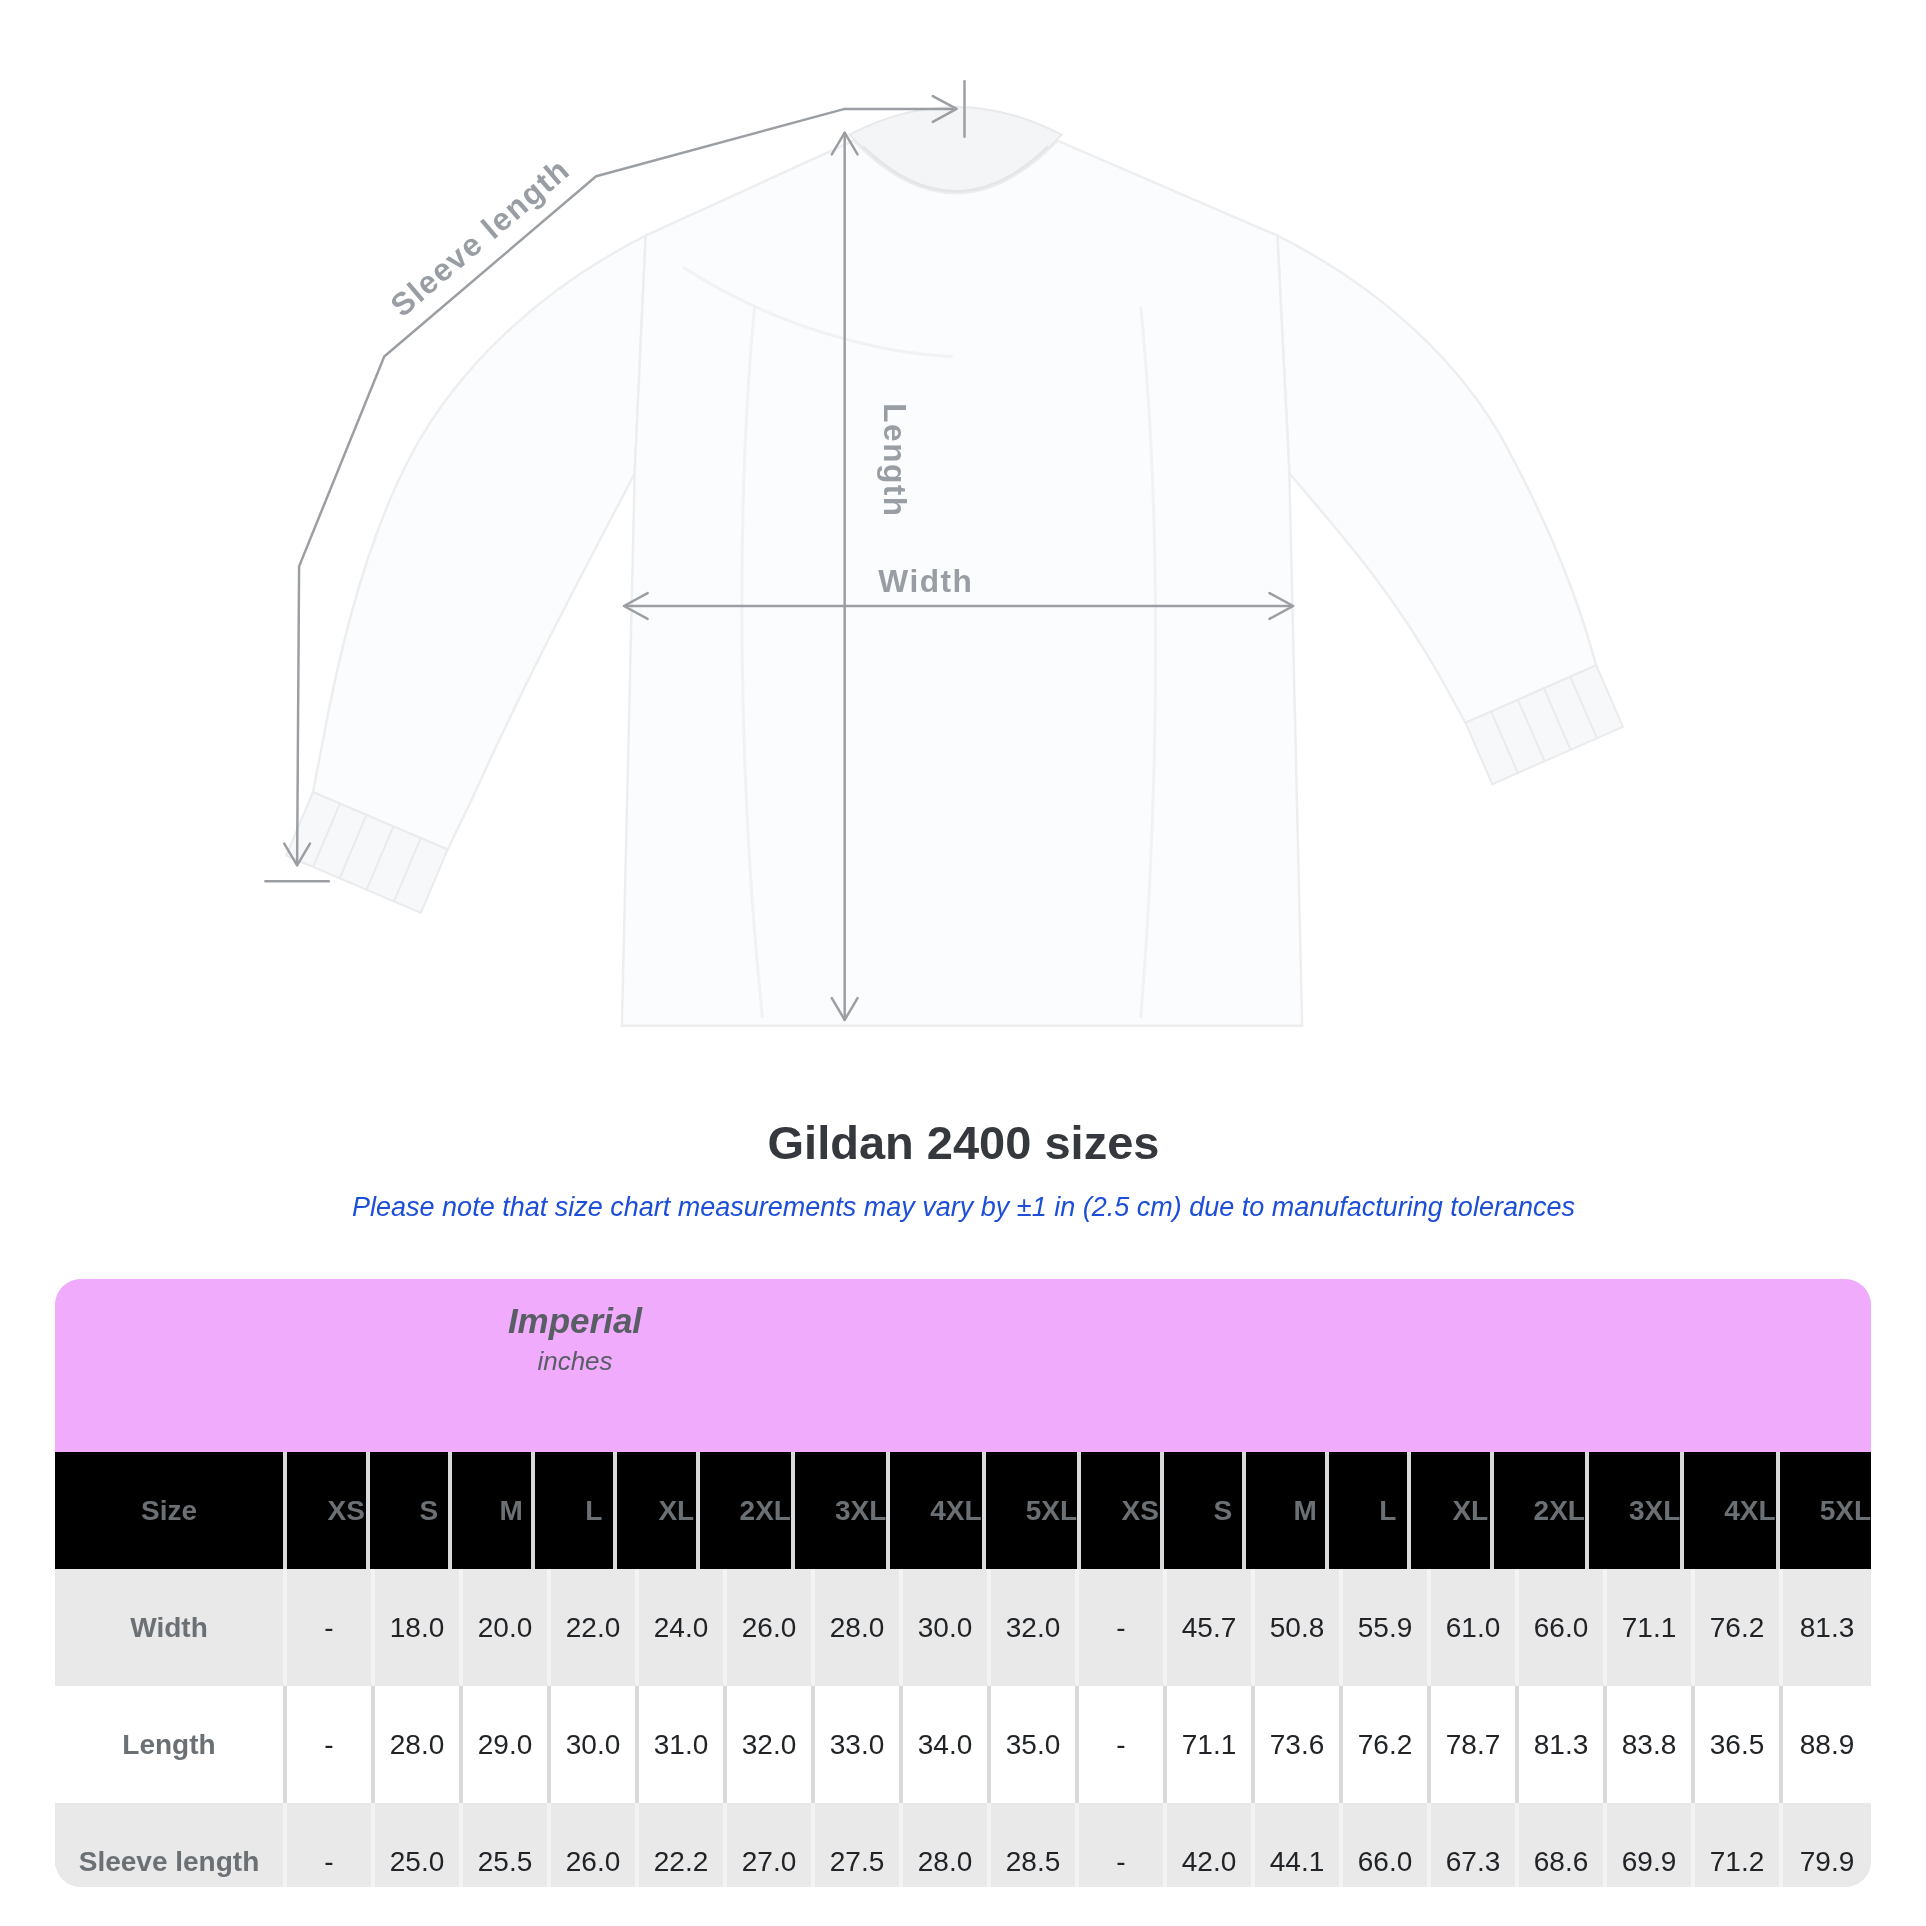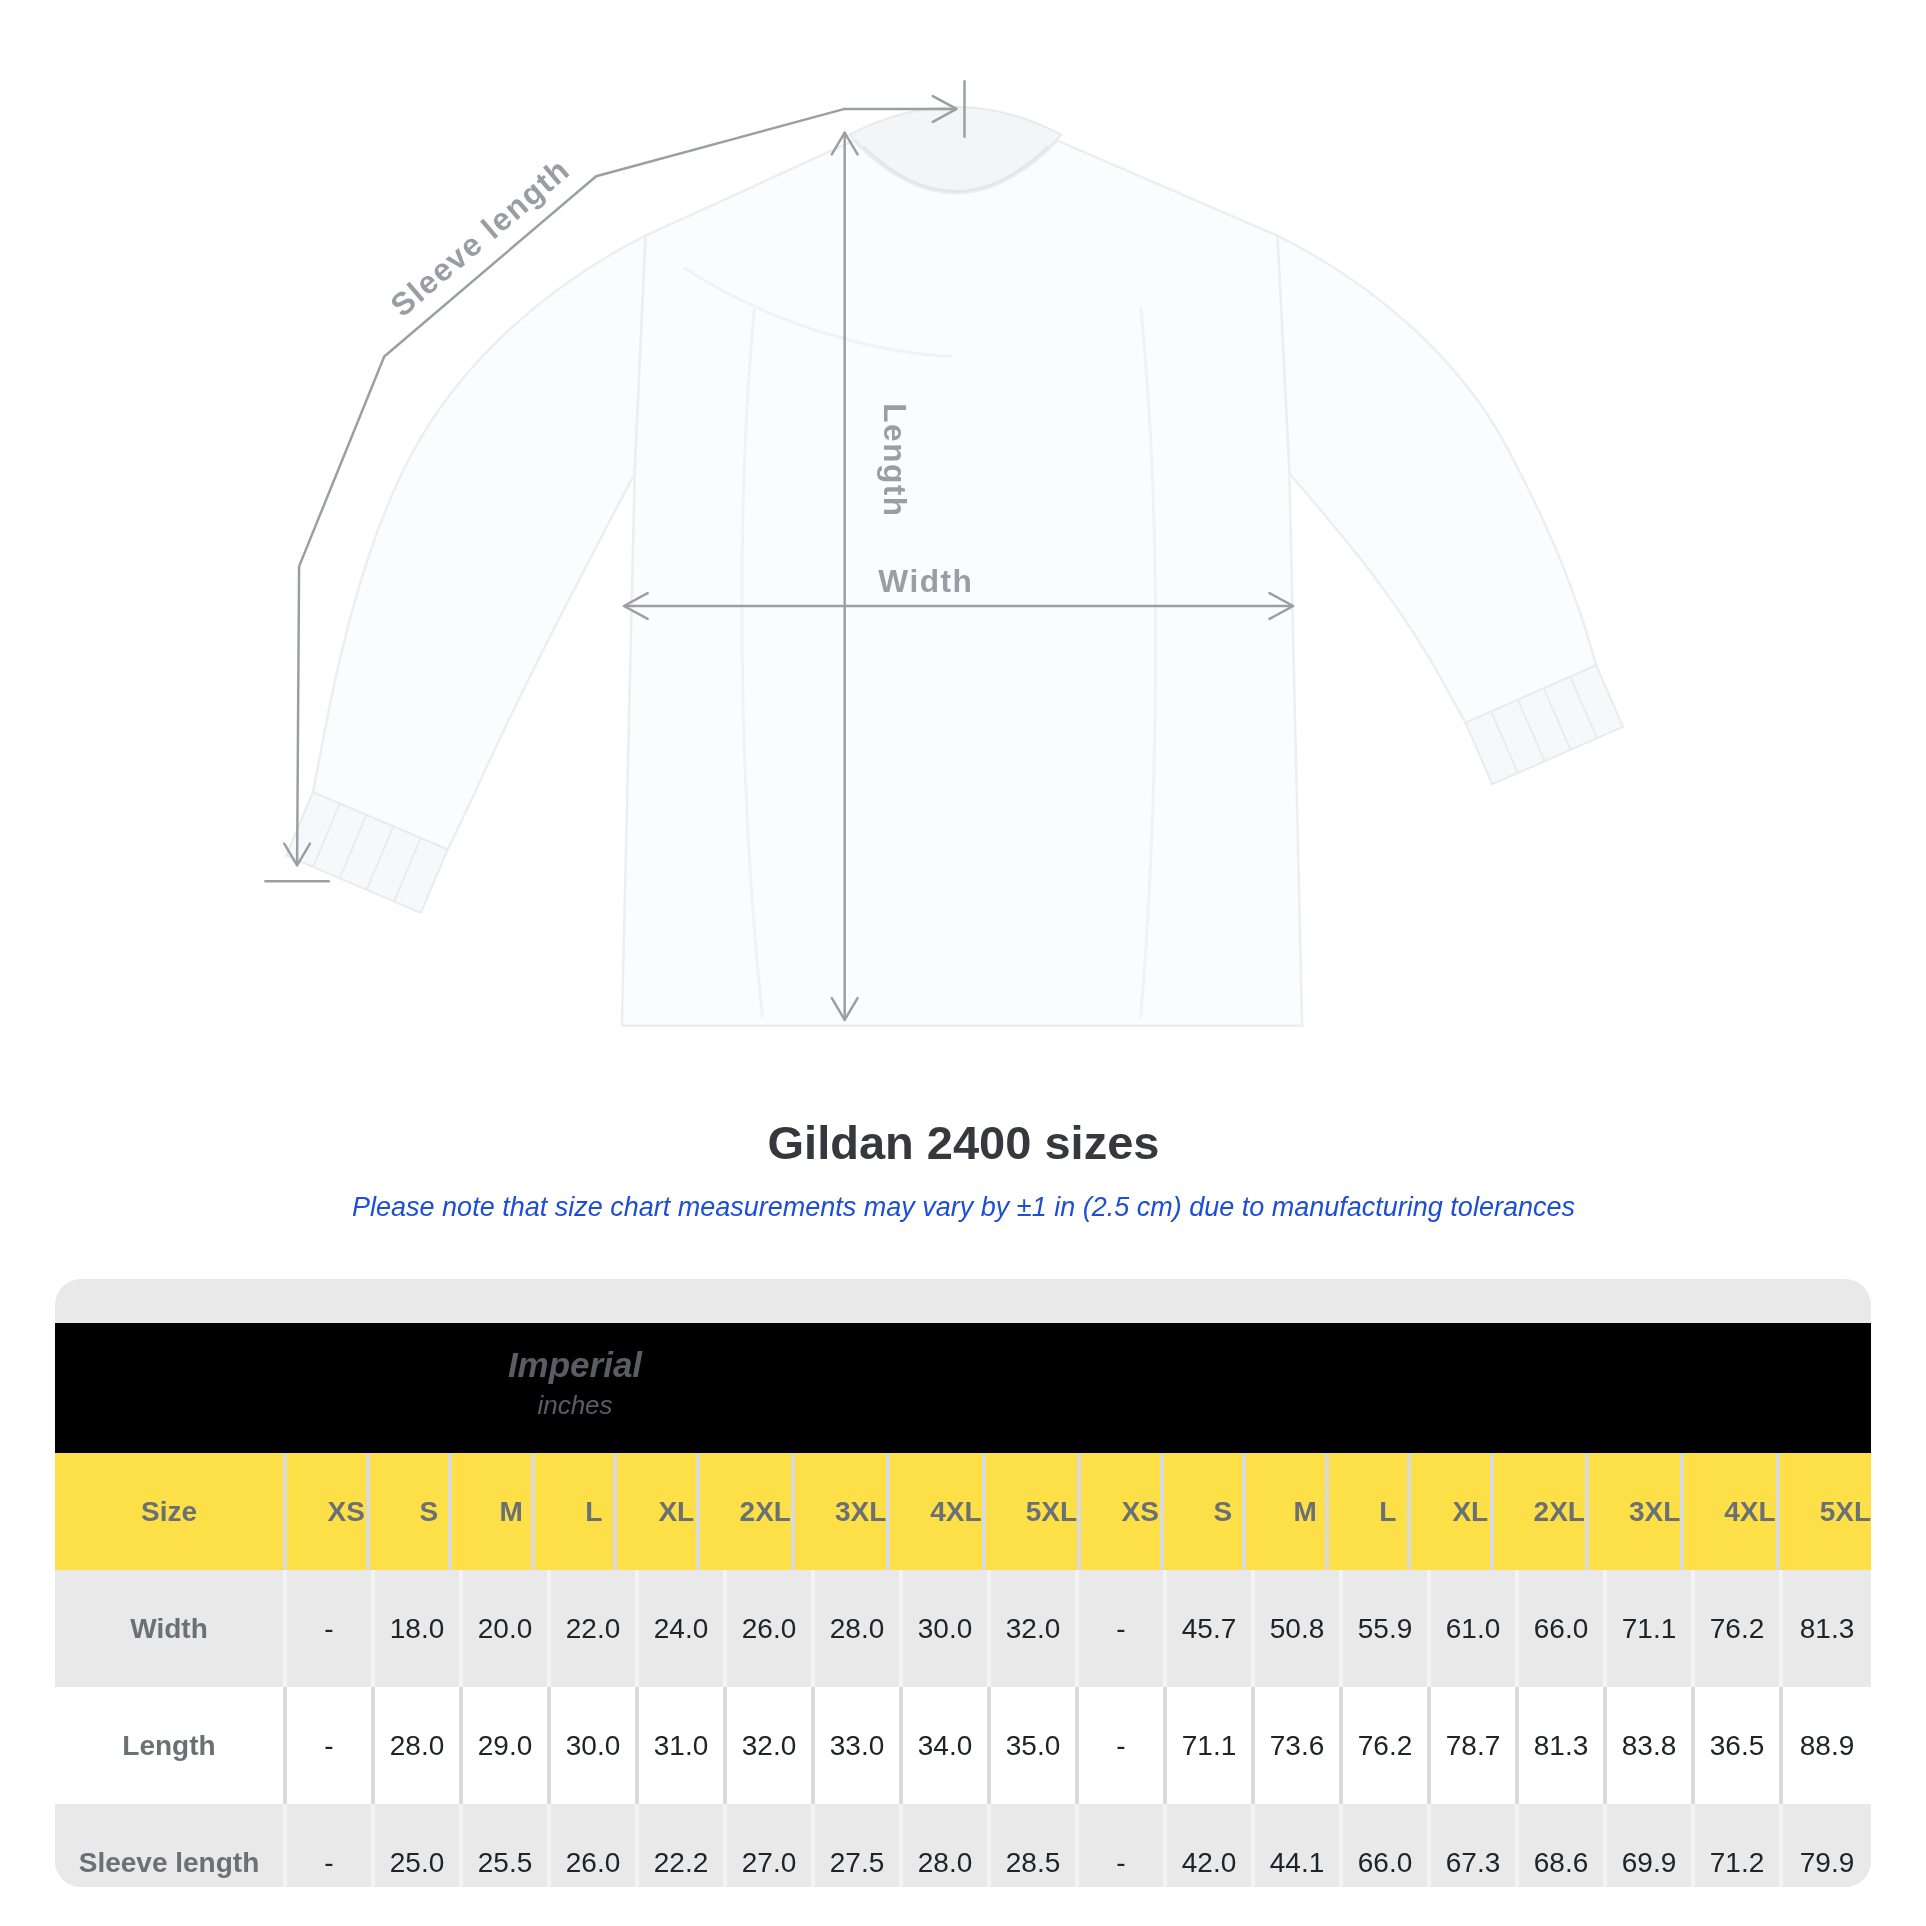--- a/index.html
+++ b/index.html
@@ -19,31 +19,31 @@
   
   .page-title{position:absolute;left:0;top:1115px;width:100%;text-align:center;
     font-size:47px;font-weight:bold;color:#35393d;}
   .page-subtitle{position:absolute;left:0;top:1192px;width:100%;text-align:center;
     font-style:italic;font-size:27px;color:#1d4ed8;}
   
   .size-table{
     position:absolute;left:55px;top:1279px;width:1816px;height:608px;
     background:#e9e9ea;border-radius:26px;overflow:hidden;
   }
-  .unit-band{position:relative;height:130px;background:#000000;margin-top:44px;}
+  .unit-band{position:relative;height:173px;background:#f0abfc;}
   .unit-group{position:absolute;top:18px;width:416px;transform:translateX(-50%);text-align:center;}
   .unit-group .unit-name{font-size:35px;font-weight:bold;font-style:italic;color:#585e64;line-height:1.35;}
   .unit-group .unit-sub{font-size:26px;font-style:italic;color:#585e64;line-height:1.35;}
   .unit-imperial{left:520px;}
   .unit-metric{left:1418px;}
   .t-row{display:grid;grid-template-columns:232px repeat(18,1fr);height:117px;}
   .cell{display:flex;align-items:center;justify-content:center;
     border-right:4px solid transparent;font-size:28px;color:#212427;}
   .cell:last-child{border-right:none;}
-  .header-row{background:#fde047;gap:40px;}
+  .header-row{background:#000000;gap:40px;}
   .header-row .cell{font-weight:bold;color:#6b7075;border-right-color:#d9dadc;}
   .data-row.gray{background:#e9e9ea;}
   .data-row.gray .cell{border-right-color:#f3f3f4;}
   .data-row.white{background:#ffffff;}
   .data-row.white .cell{border-right-color:#d9dadc;}
   .data-row .label-cell{font-weight:bold;color:#6b7075;}
 </style>
 </head>
 <body>
 

